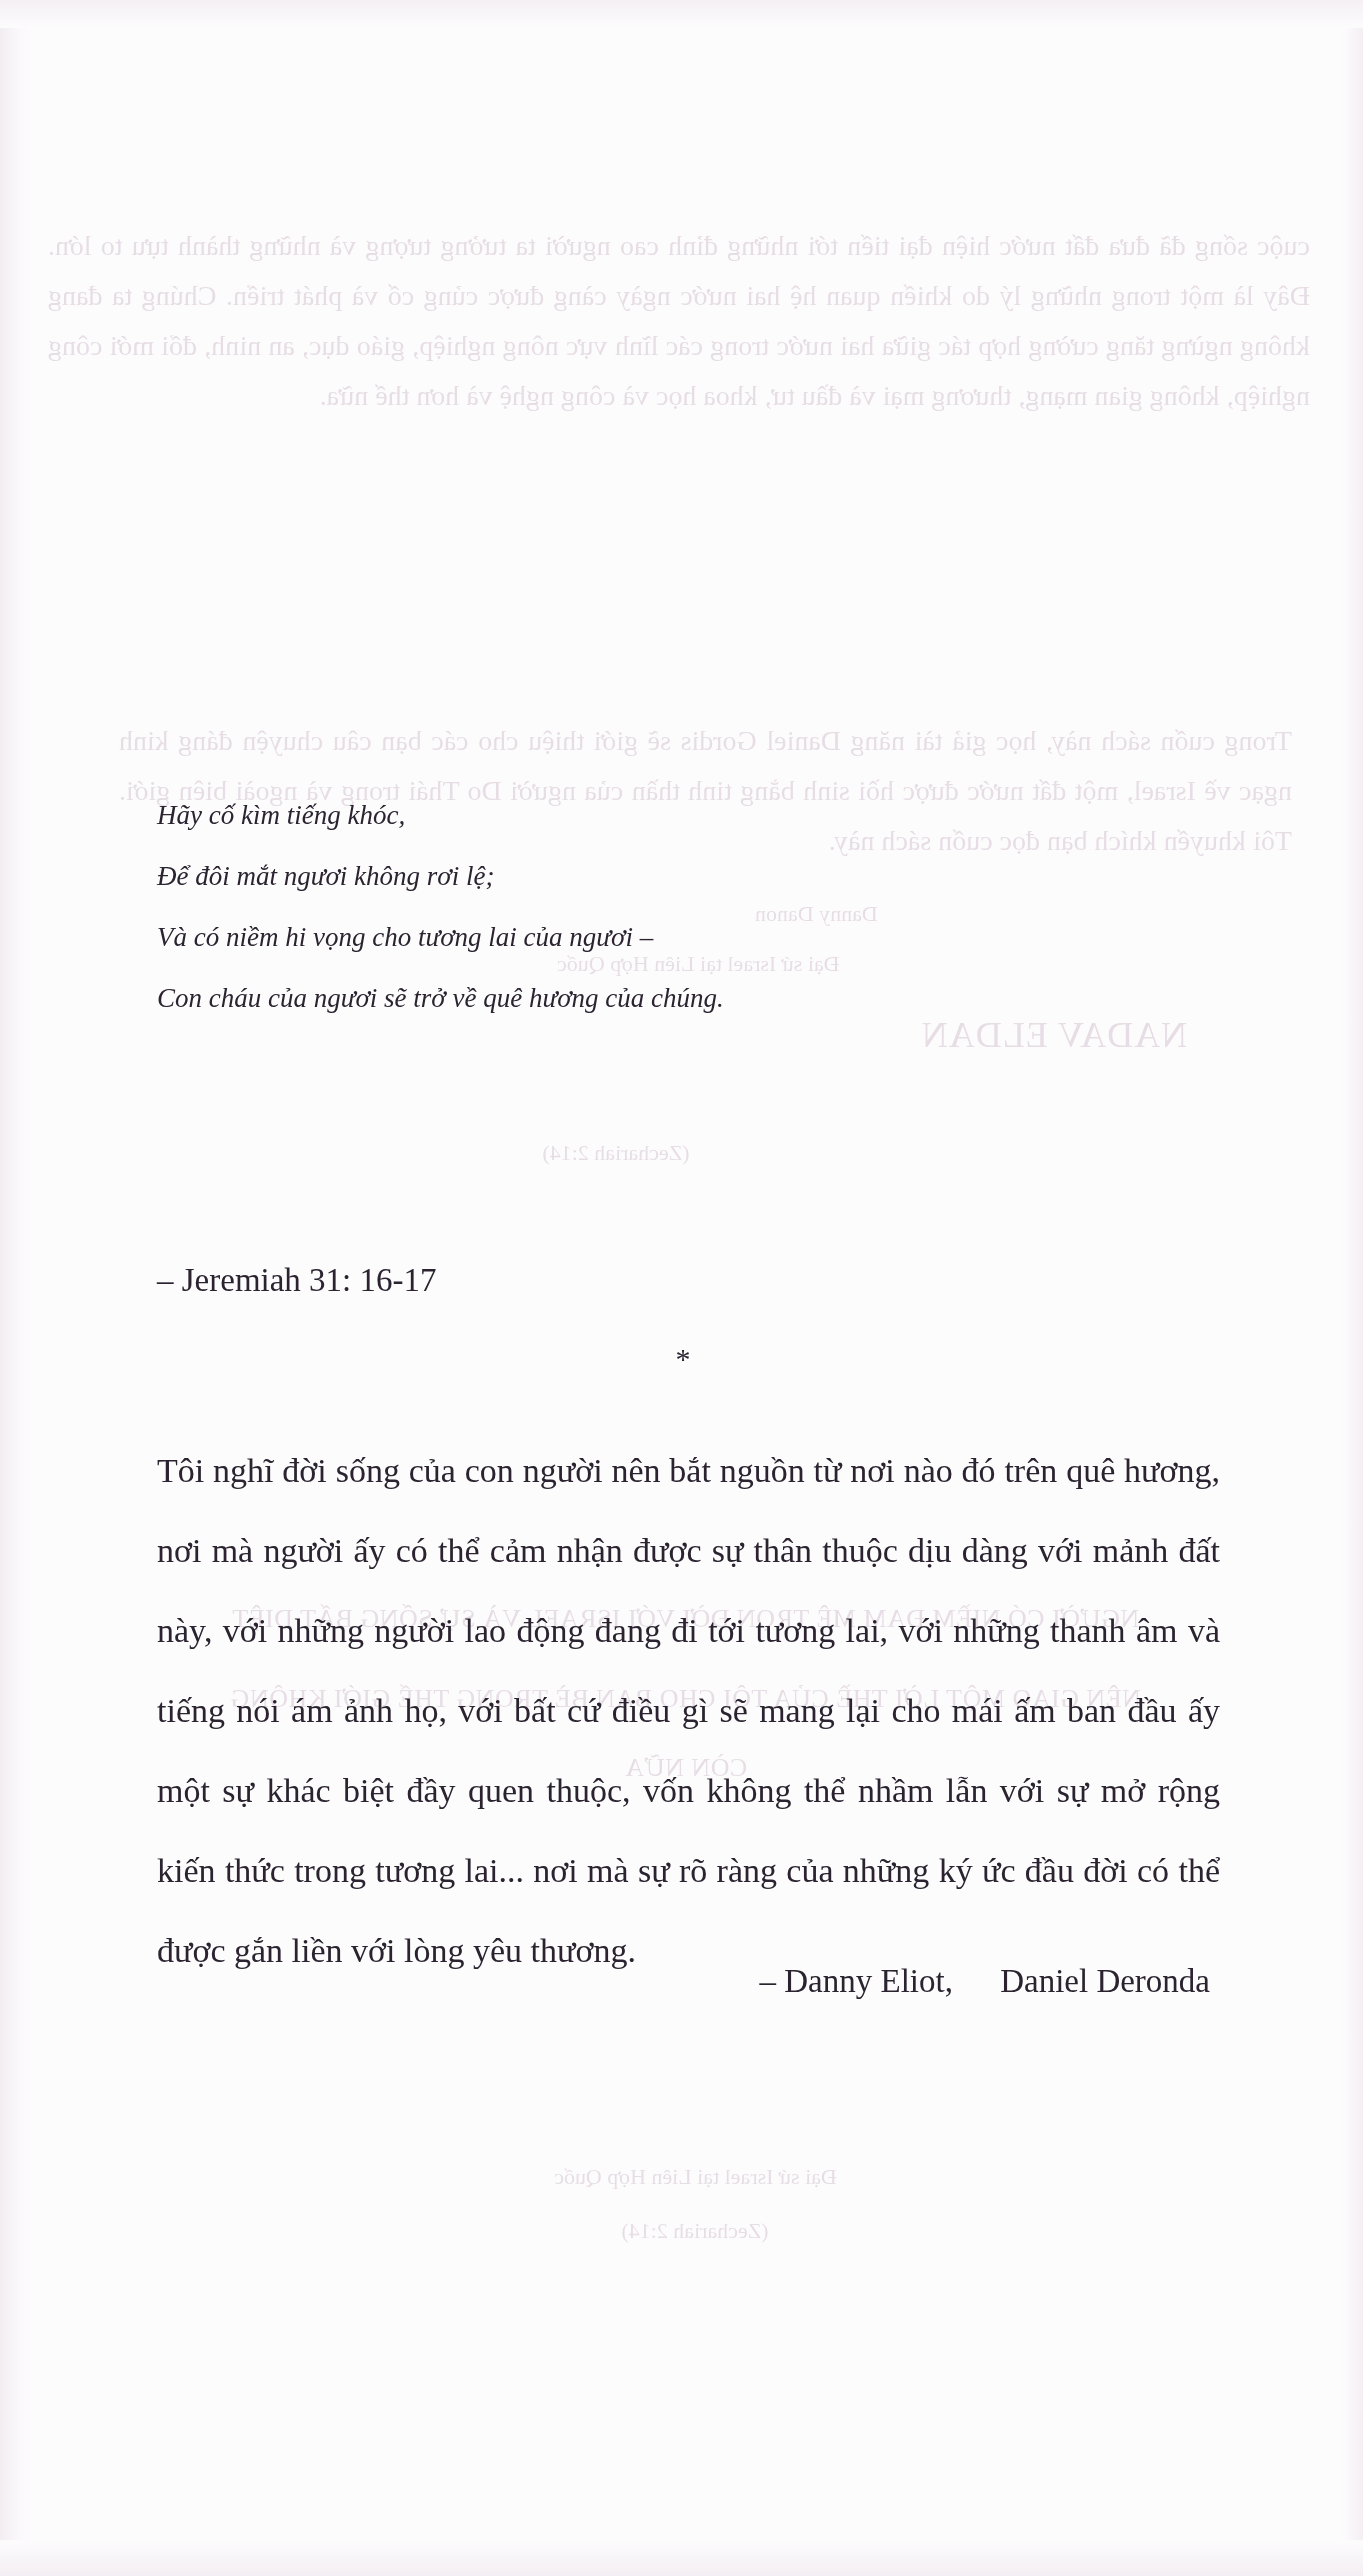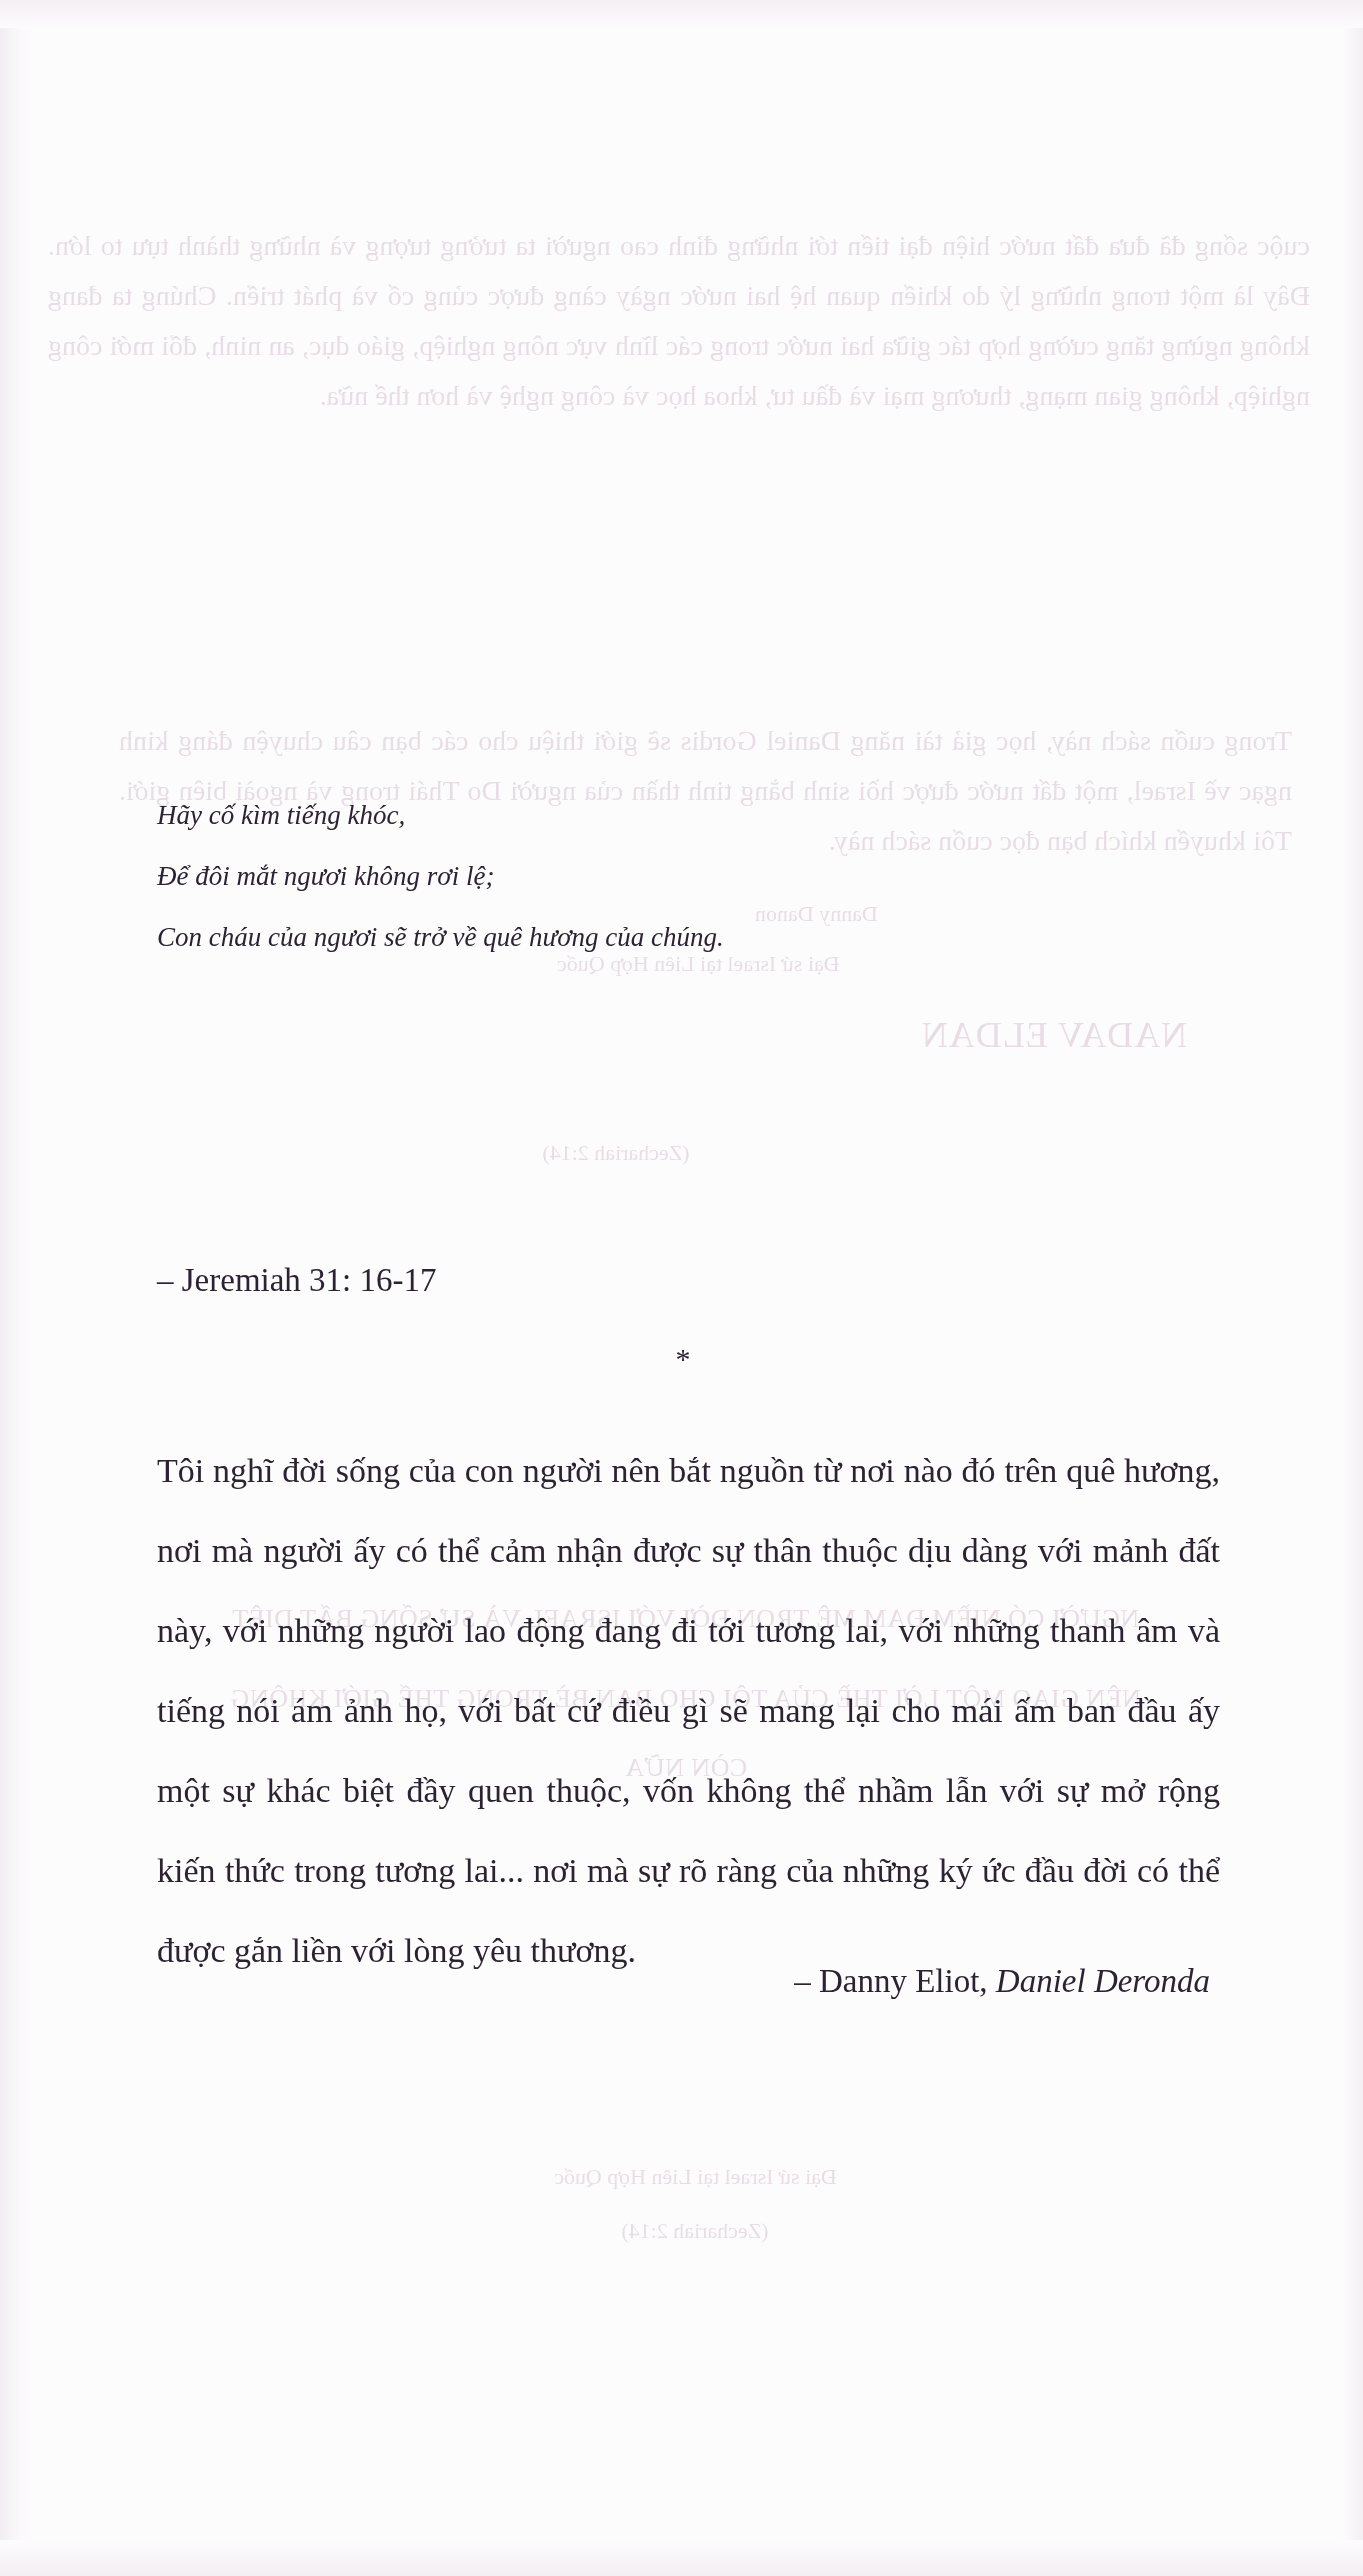--- a/index.html
+++ b/index.html
@@ -138,21 +138,21 @@
   .quote-attrib {
     position: absolute;
     top: 1963px;
     left: 0;
     width: 1053px;
     text-align: right;
     font-size: 33px;
     padding-right: 8px;
   }
   .quote-attrib .work {
-    font-style: italic;
+    margin-left: 39px;
   }
 </style>
 </head>
 <body>
 
 <div class="page">
 
   <div class="edge-left"></div>
   <div class="edge-right"></div>
   <div class="edge-top"></div>
@@ -170,20 +170,21 @@
     <div class="bleed-block bleed-caps" style="left:547px; top:1747px; width:278px;">CÒN NỮA</div>
     <div class="bleed-block bleed-small" style="left:298px; top:2157px; width:795px; text-align:center;">Đại sứ Israel tại Liên Hợp Quốc</div>
     <div class="bleed-block bleed-small" style="left:248px; top:2211px; width:894px; text-align:center;">(Zechariah 2:14)</div>
   </div>
 
   <div class="content">
 
     <div class="epigraph-verse">
       <div class="line">Hãy cố kìm tiếng khóc,</div>
       <div class="line">Để đôi mắt ngươi không rơi lệ;</div>
+      <div class="line">Và có niềm hi vọng cho tương lai của ngươi –</div>
       <div class="line">Con cháu của ngươi sẽ trở về quê hương của chúng.</div>
     </div>
 
     <div class="verse-attrib">– Jeremiah 31: 16-17</div>
 
     <div class="star-sep">*</div>
 
     <div class="quote-block">Tôi nghĩ đời sống của con người nên bắt nguồn từ nơi nào đó trên quê hương, nơi mà người ấy có thể cảm nhận được sự thân thuộc dịu dàng với mảnh đất này, với những người lao động đang đi tới tương lai, với những thanh âm và tiếng nói ám ảnh họ, với bất cứ điều gì sẽ mang lại cho mái ấm ban đầu ấy một sự khác biệt đầy quen thuộc, vốn không thể nhầm lẫn với sự mở rộng kiến thức trong tương lai... nơi mà sự rõ ràng của những ký ức đầu đời có thể được gắn liền với lòng yêu thương.</div>
 
     <div class="quote-attrib"><span>– Danny Eliot, </span><span class="work">Daniel Deronda</span></div>

